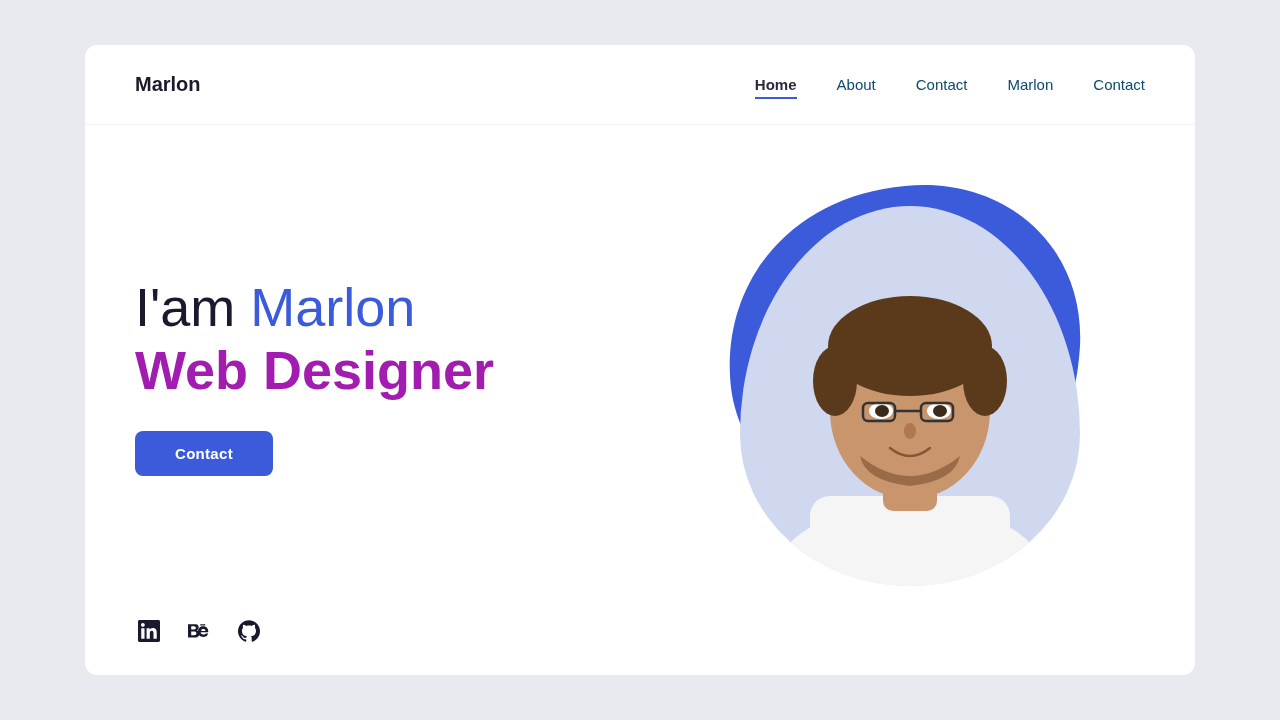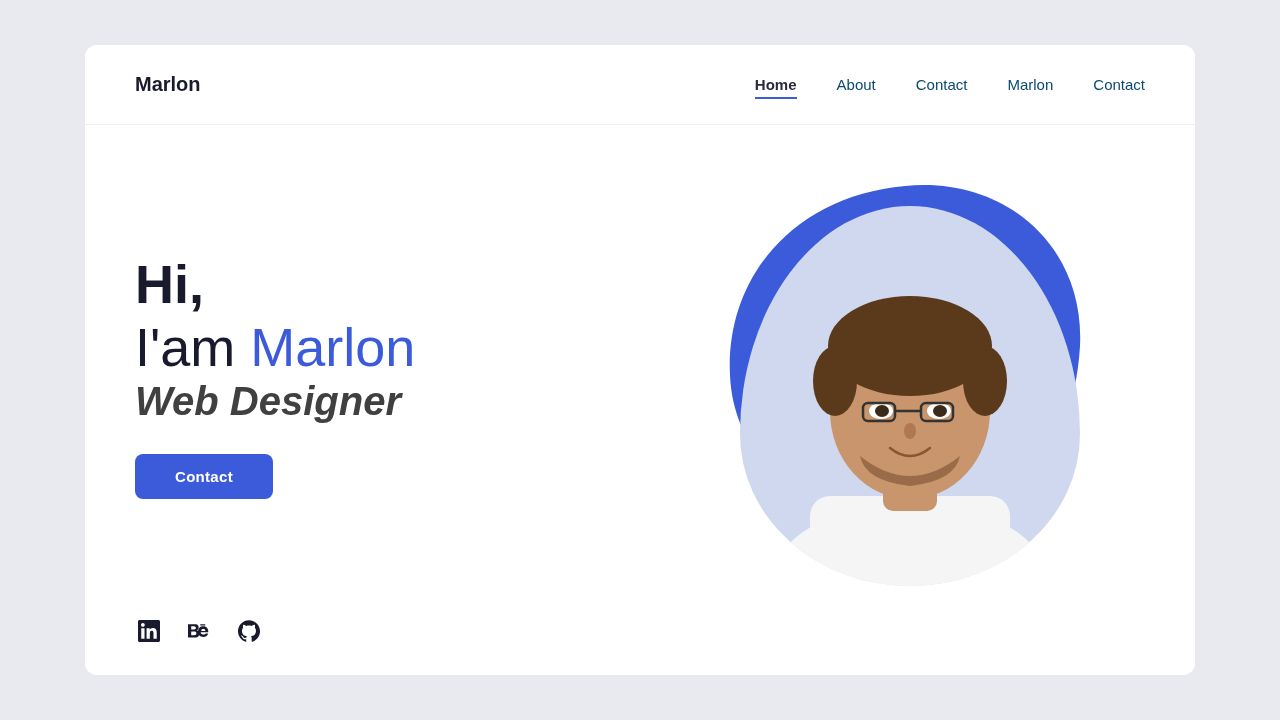--- a/index.html
+++ b/index.html
@@ -88,26 +88,25 @@
       font-weight: 400;
       color: #1a1a2e;
       line-height: 1.15;
     }
 
     .hero-text .name-line .name {
       color: #3b5bdb;
     }
 
     .hero-text .title {
-      font-size: 40px;
+      font-size: 54px;
       font-weight: 800;
-      color: #404040;
+      color: #a21caf;
       line-height: 1.15;
       margin-bottom: 30px;
-      font-style: italic;
     }
 
     .contact-btn {
       background: #3b5bdb;
       color: #fff;
       border: none;
       border-radius: 8px;
       padding: 14px 40px;
       font-size: 15px;
       font-weight: 600;
@@ -201,21 +200,20 @@
         <a href="#">Marlon</a>
       </li>
       <li>
         <a href="#">Contact</a>
       </li>
     </ul>
   </nav>
 
   <div class="hero">
     <div class="hero-text">
-      <div class="greeting">Hi,</div>
       <div class="name-line">
         <span>I'am </span><span class="name">Marlon</span>
       </div>
       <div class="title">Web Designer</div>
       <button class="contact-btn">Contact</button>
     </div>
 
     <div class="hero-image">
 
       <svg class="blob" viewBox="0 0 380 370" xmlns="http://www.w3.org/2000/svg">

